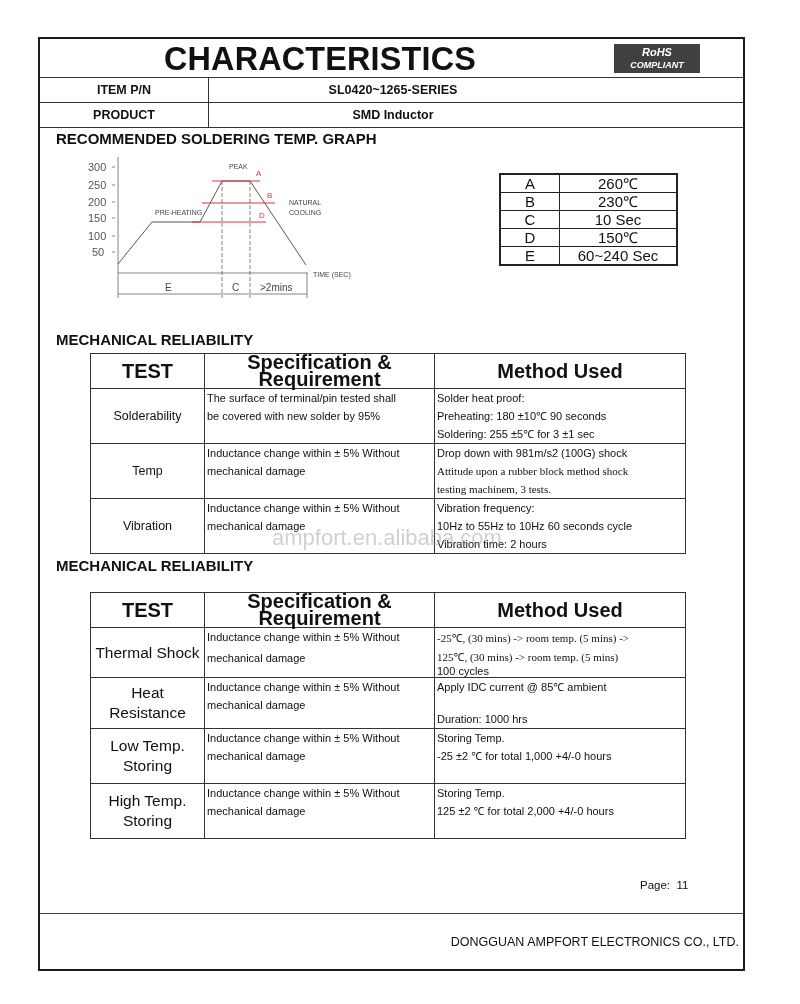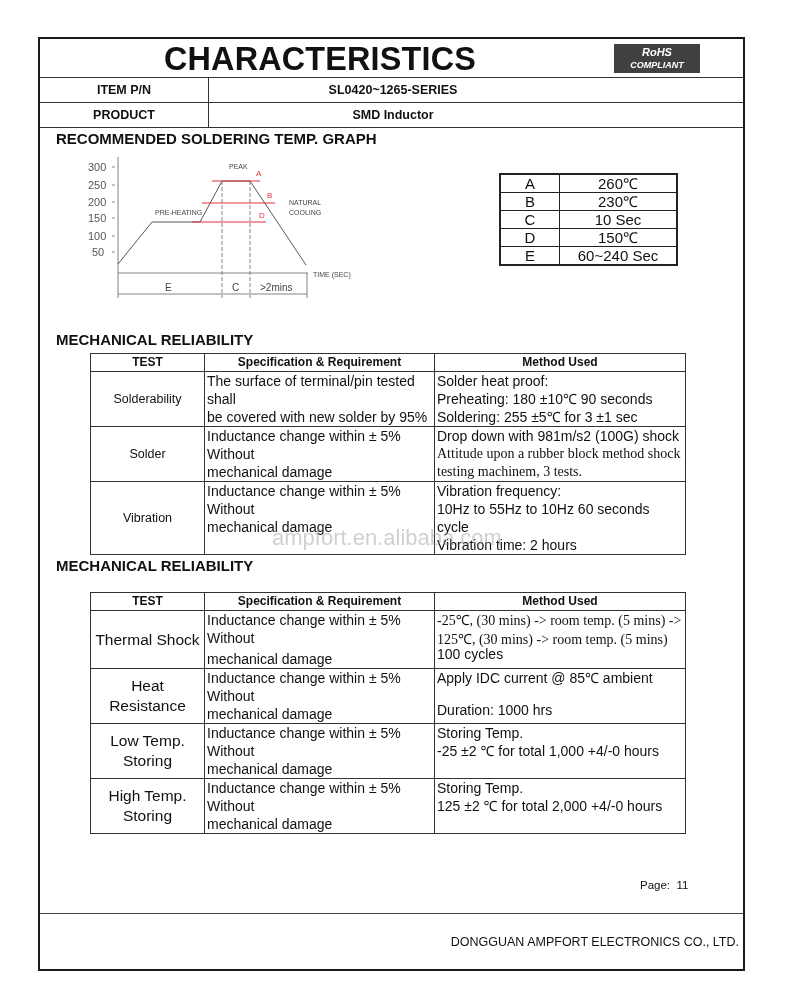--- a/index.html
+++ b/index.html
@@ -13,22 +13,22 @@
   .info-row { position: absolute; left: 0; width: 703px; height: 24px; border-bottom: 1.5px solid #333; font-weight: bold; font-size: 12.5px; }
   .info-row .k { position: absolute; left: 0; width: 168px; text-align: center; line-height: 24px; height: 24px; border-right: 1.5px solid #333; }
   .info-row .v { position: absolute; left: 168px; width: 370px; text-align: center; line-height: 24px; }
   .sec-head { position: absolute; left: 16px; font-weight: bold; font-size: 15px; }
   .graph { position: absolute; left: 78px; top: 150px; width: 300px; height: 150px; }
   .mini { position: absolute; left: 459px; top: 134px; border-collapse: collapse; border: 2px solid #222; }
   .mini td { border: 1px solid #222; font-size: 15px; height: 17px; line-height: 17px; padding: 0; text-align: center; }
   .mini td.k { width: 58px; }
   .mini td.v { width: 116px; }
   table.rel { position: absolute; left: 50px; border-collapse: collapse; border: 1.5px solid #333; }
-  table.rel th { border: 1px solid #333; font-size: 12px; font-weight: bold; height: 17px; line-height: 17px; padding: 0; }
-  table.rel td { border: 1px solid #333; vertical-align: top; padding: 0 2px; font-size: 14px; line-height: 18px; }
+  table.rel th { border: 1px solid #333; font-size: 20px; font-weight: bold; height: 17px; line-height: 17px; padding: 0; }
+  table.rel td { border: 1px solid #333; vertical-align: top; padding: 0 2px; font-size: 11px; line-height: 18px; }
   table.rel td.t { text-align: center; vertical-align: middle; font-size: 12.5px; }
   table.rel td.t.big { font-size: 15.5px; line-height: 20px; }
   .serif { font-family: "Liberation Serif", serif; }
   .c1 { width: 113px; } .c2 { width: 229px; } .c3 { width: 250px; }
   .page { position: absolute; left: 600px; top: 840px; font-size: 11.5px; }
   .footer-line { position: absolute; left: 0; top: 874px; width: 703px; border-top: 1.5px solid #444; }
   .company { position: absolute; right: 4px; top: 896px; font-size: 12.5px; }
   .wm { position: absolute; left: 232px; top: 486px; font-size: 22px; color: rgba(150,150,150,0.45); pointer-events: none; }
 </style>
 </head>
@@ -145,21 +145,21 @@
             <div>The surface of terminal/pin tested shall</div>
             <div>be covered with new solder by 95%</div>
           </td>
         <td>
             <div>Solder heat proof:</div>
             <div>Preheating: 180 ±10℃  90 seconds</div>
             <div> Soldering: 255 ±5℃ for 3 ±1 sec</div>
           </td>
       </tr>
       <tr style="height:55px;">
-        <td class="t">Solder</td>
+        <td class="t">Temp</td>
         <td>
             <div>Inductance change within ± 5% Without</div>
             <div>mechanical damage</div>
           </td>
         <td>
             <div>Drop down with 981m/s2 (100G) shock</div>
             <div class="serif">Attitude upon a rubber block method shock</div>
             <div class="serif">testing machinem, 3 tests.</div>
           </td>
       </tr>

